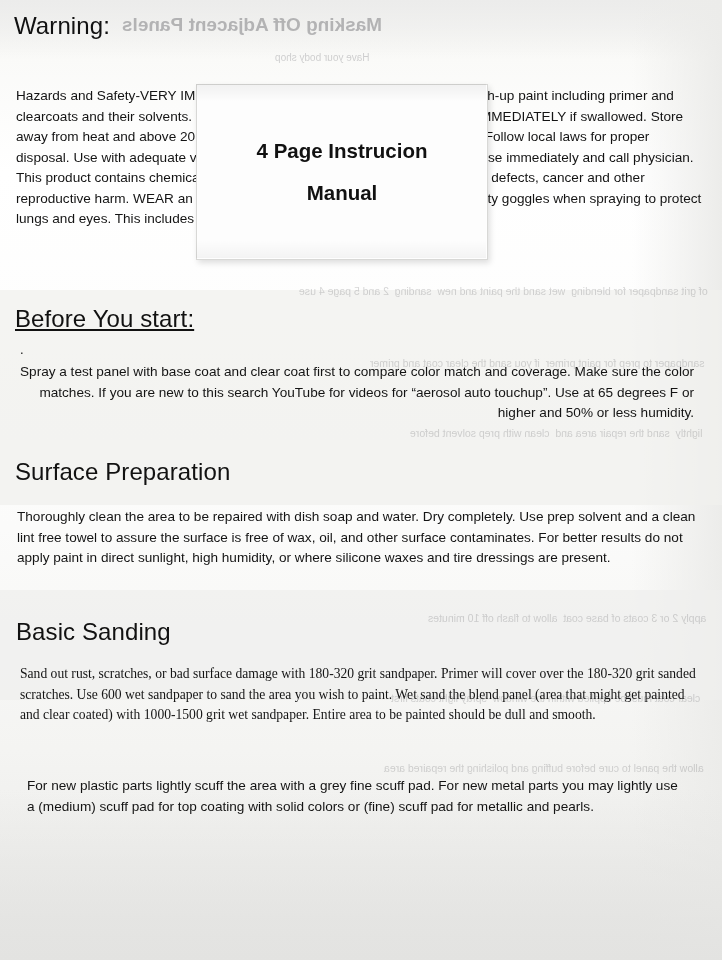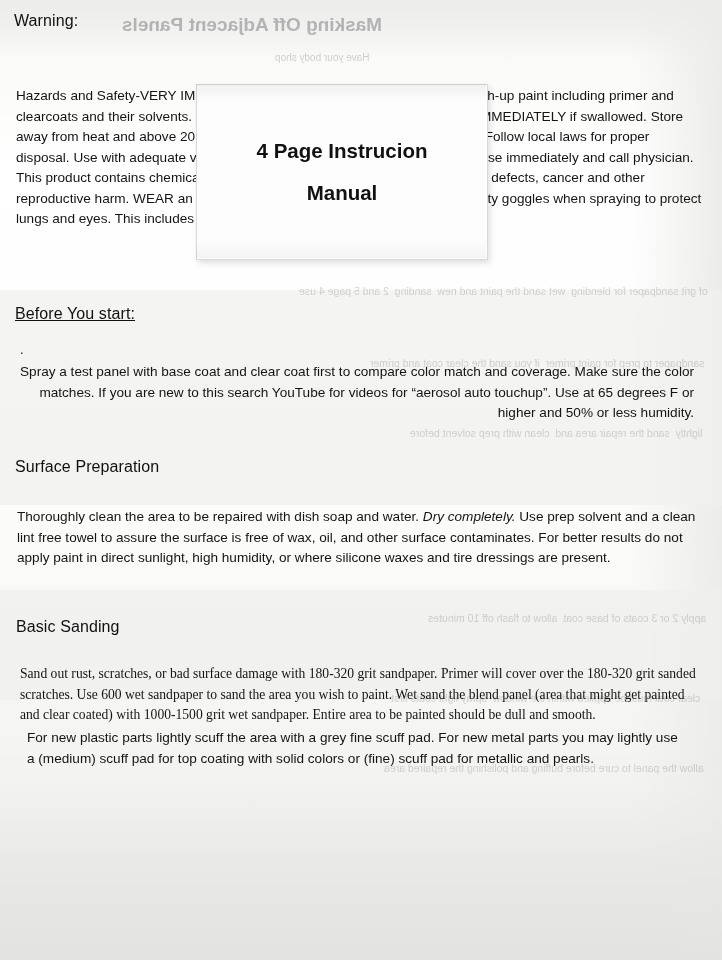--- a/index.html
+++ b/index.html
@@ -84,44 +84,44 @@
   .bb6 { right: 18px; top: 760px; }
 
   .content {
     position: absolute;
     left: 0; top: 0;
     width: 722px;
   }
   h1.section {
     font-family: "Liberation Sans", sans-serif;
     font-weight: normal;
-    font-size: 16px;
+    font-size: 24px;
     color: #111;
     margin: 0;
     letter-spacing: 0.1px;
   }
   p.body {
     font-size: 13.6px;
     line-height: 20.5px;
     color: #141414;
     margin: 0;
   }
-  .em { font-style: italic; }
+  .em { }
 
   .blk { position: absolute; }
   .blk-warning-title { left: 14px; top: 12px; }
   .blk-warning-body  { left: 16px; top: 86px; width: 690px; }
   .blk-before-title  { left: 15px; top: 305px; text-decoration: underline; }
   .blk-before-dot    { left: 20px; top: 344px; font-size: 13px; line-height: 12px; color:#141414;}
   .blk-before-body   { left: 18px; top: 362px; width: 676px; text-align: right; }
   .blk-surface-title { left: 15px; top: 458px; }
   .blk-surface-body  { left: 17px; top: 507px; width: 682px; }
   .blk-sanding-title { left: 16px; top: 618px; text-align: right; }
   .blk-sanding-body  { left: 20px; top: 664px; width: 676px; font-family: Liberation Serif, serif; }
-  .blk-sanding-body2 { left: 27px; top: 728px; width: 660px; }
+  .blk-sanding-body2 { left: 27px; top: 776px; width: 660px; }
 
   
   .sticker {
     position: absolute;
     left: 196px;
     top: 84px;
     width: 290px;
     height: 174px;
     background: #fdfdfd;
     border: 1px solid #d8d8d6;

